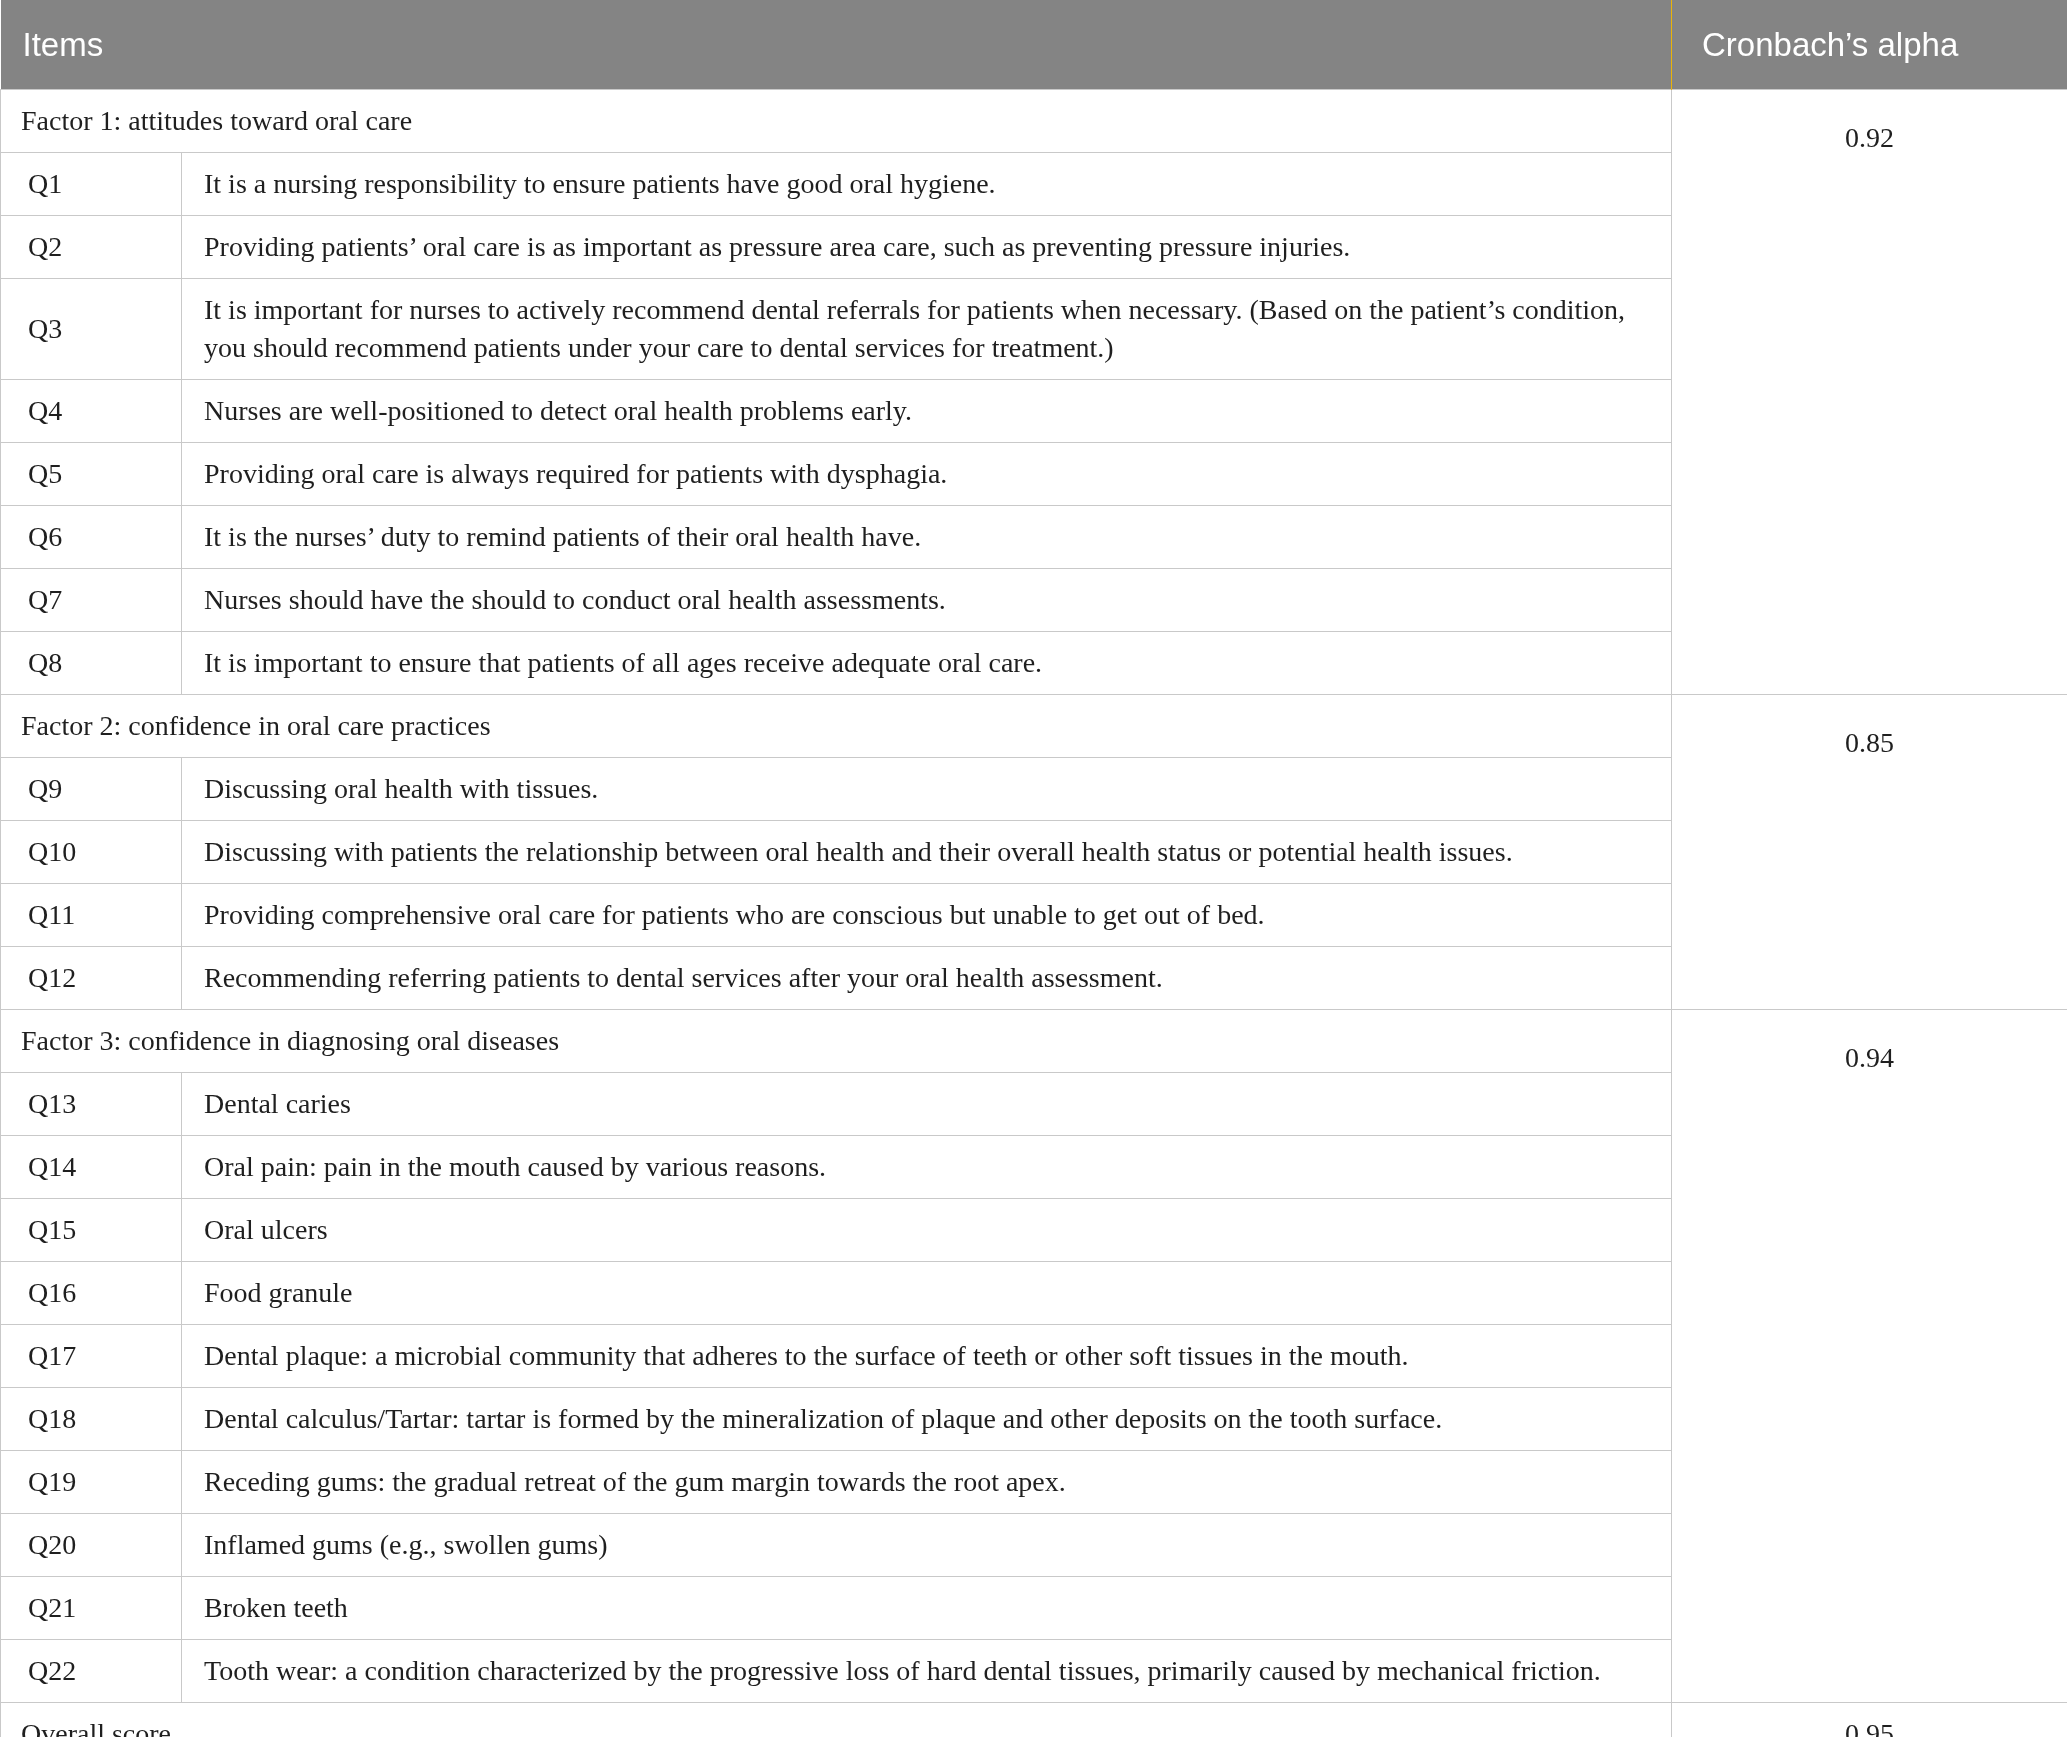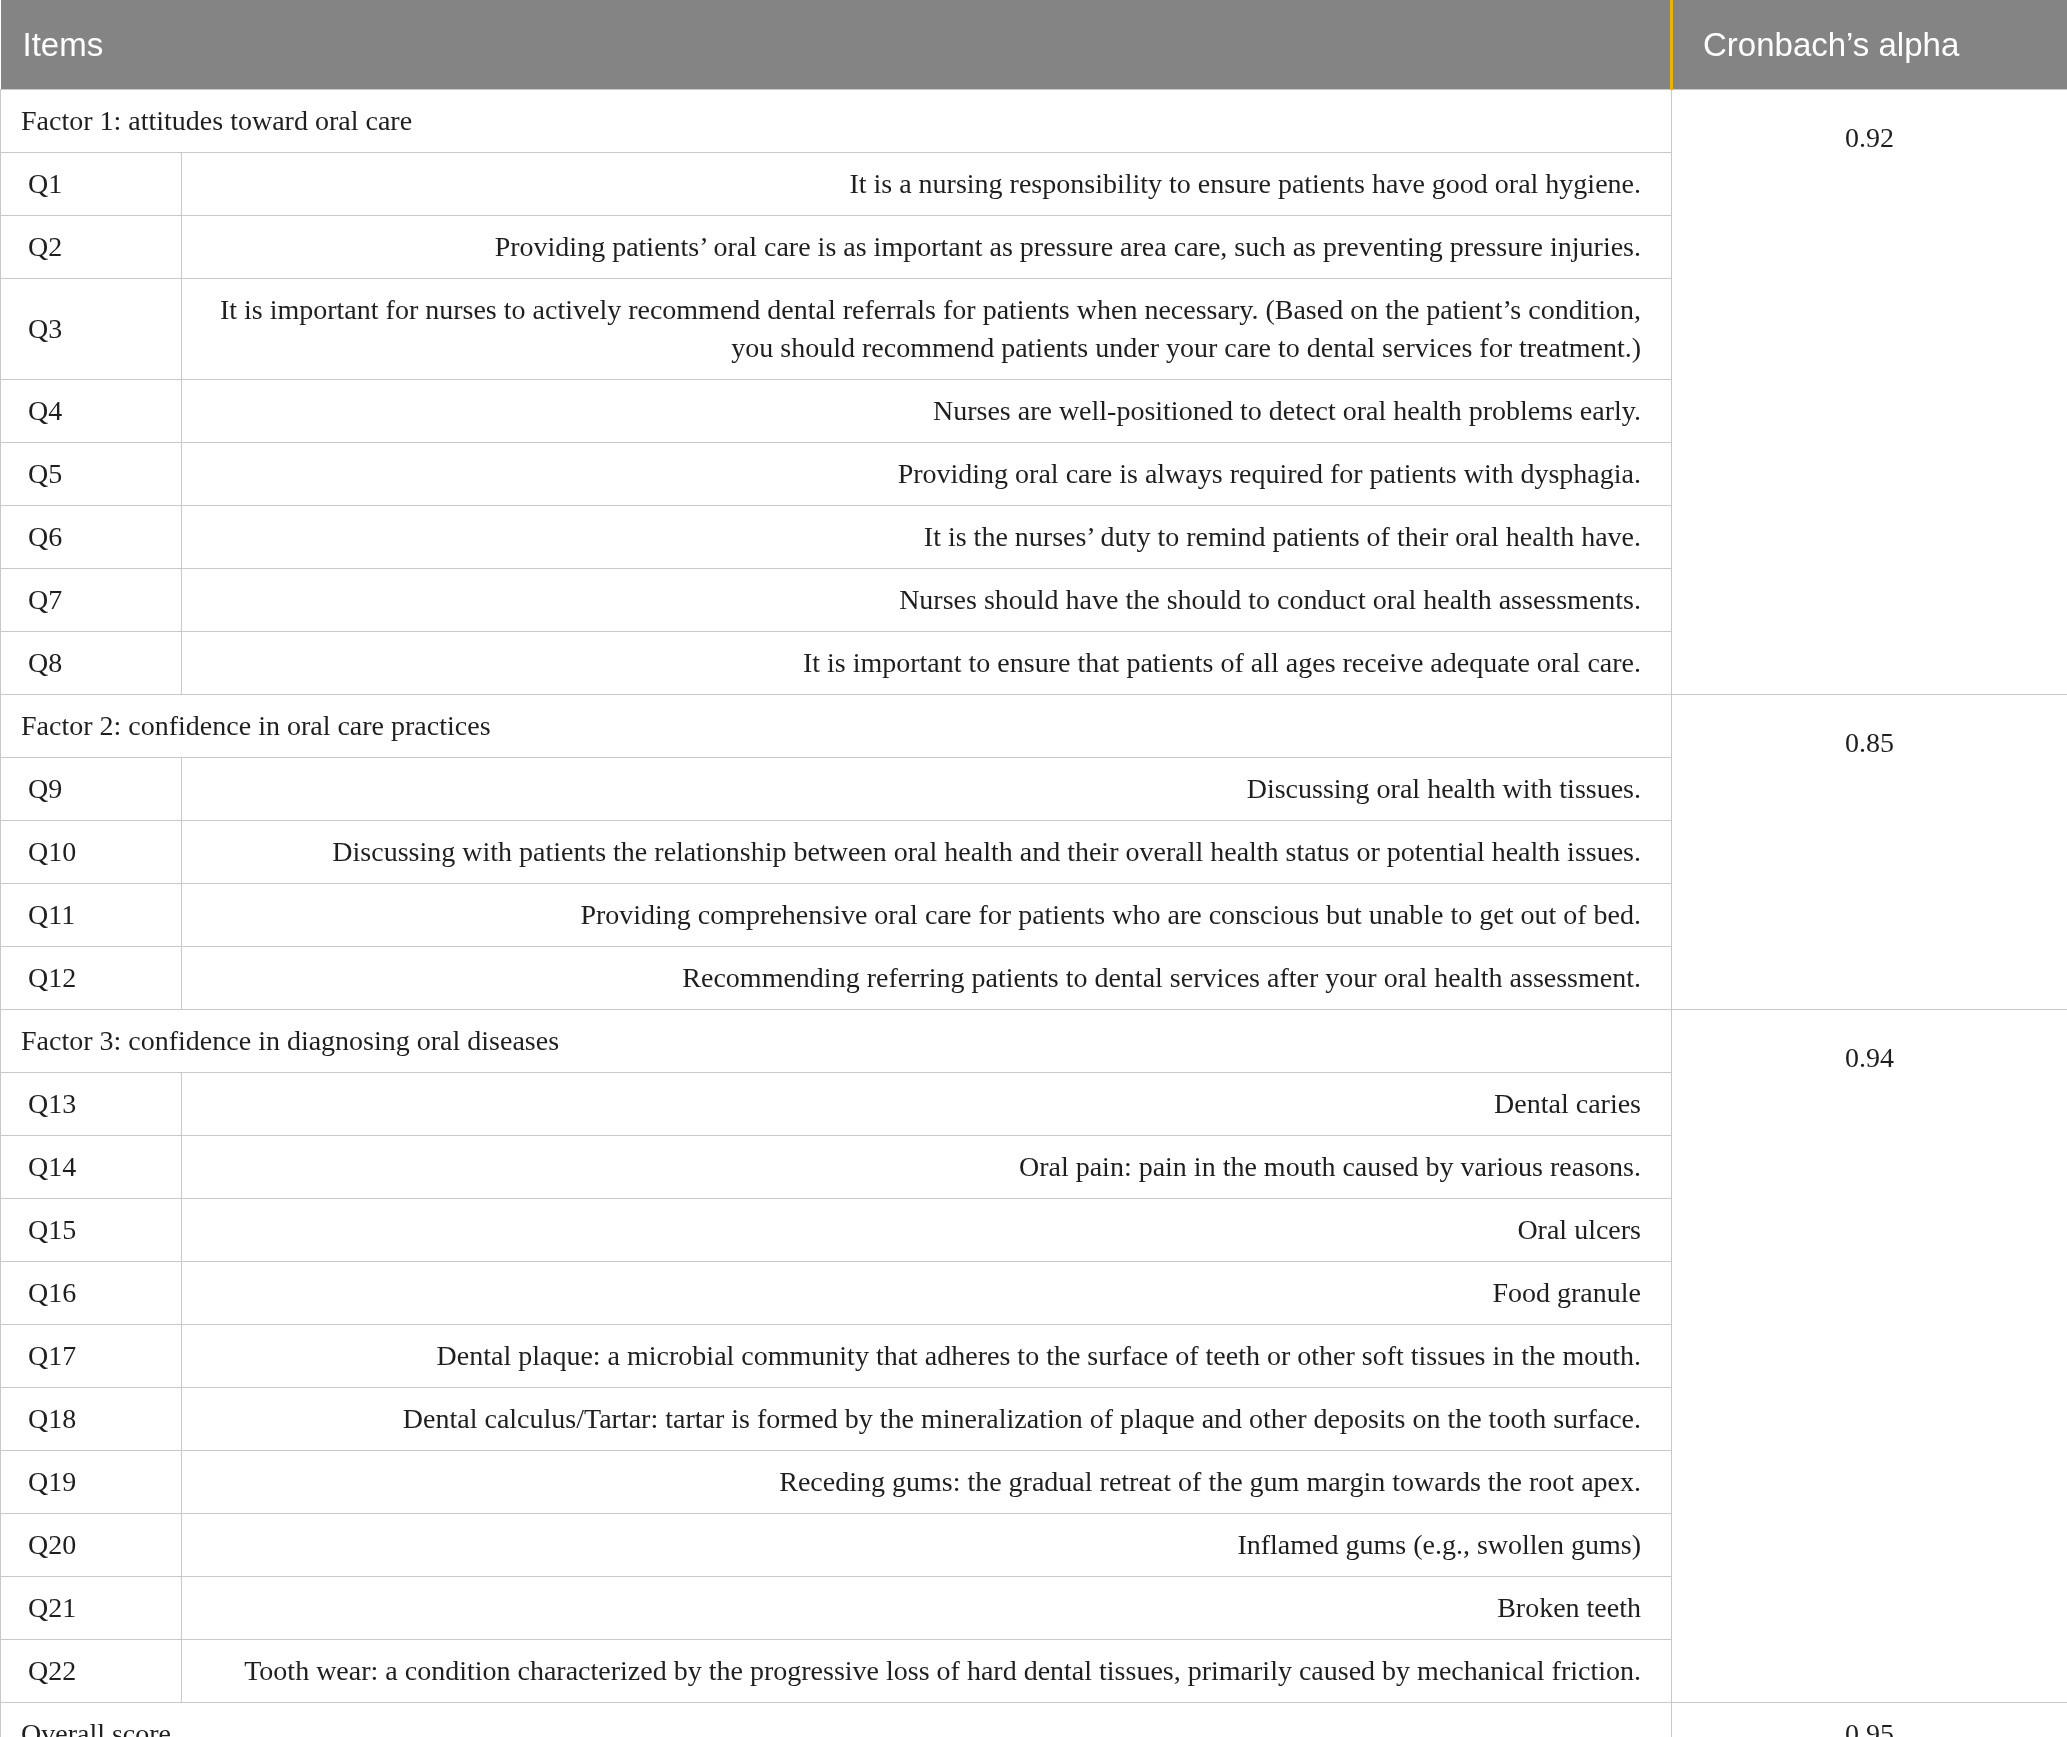--- a/index.html
+++ b/index.html
@@ -25,32 +25,32 @@
     color:var(--header_text);
     font-family:"Liberation Sans",sans-serif;
     font-weight:normal;
     font-size:33px;
     height:89px;
     text-align:left;
     vertical-align:middle;
     padding:0;
   }
   th.items-h{padding-left:22px;}
-  th.alpha-h{padding-left:30px;border-left:3px solid #eab308;}
+  th.alpha-h{padding-left:30px;border-left:1px solid #eab308;}
   tbody td{
     border:1px solid var(--border);
     font-size:28px;
     line-height:38px;
     padding:12px 20px;
     vertical-align:middle;
     background:#ffffff;
   }
   td.factor-cell{padding-left:20px;}
   td.q-id{padding-left:27px;font-family:Liberation Serif, serif;}
-  td.q-text{padding-left:22px;padding-right:30px;text-align:right;}
+  td.q-text{padding-left:22px;padding-right:30px;}
   td.alpha-cell{
     text-align:center;
     vertical-align:top;
     padding-top:29px;
     padding-left:0;
     padding-right:0;
   }
   td.overall-alpha{vertical-align:middle;padding-top:12px;}
   td.overall-label{padding-left:20px;}
 </style>

